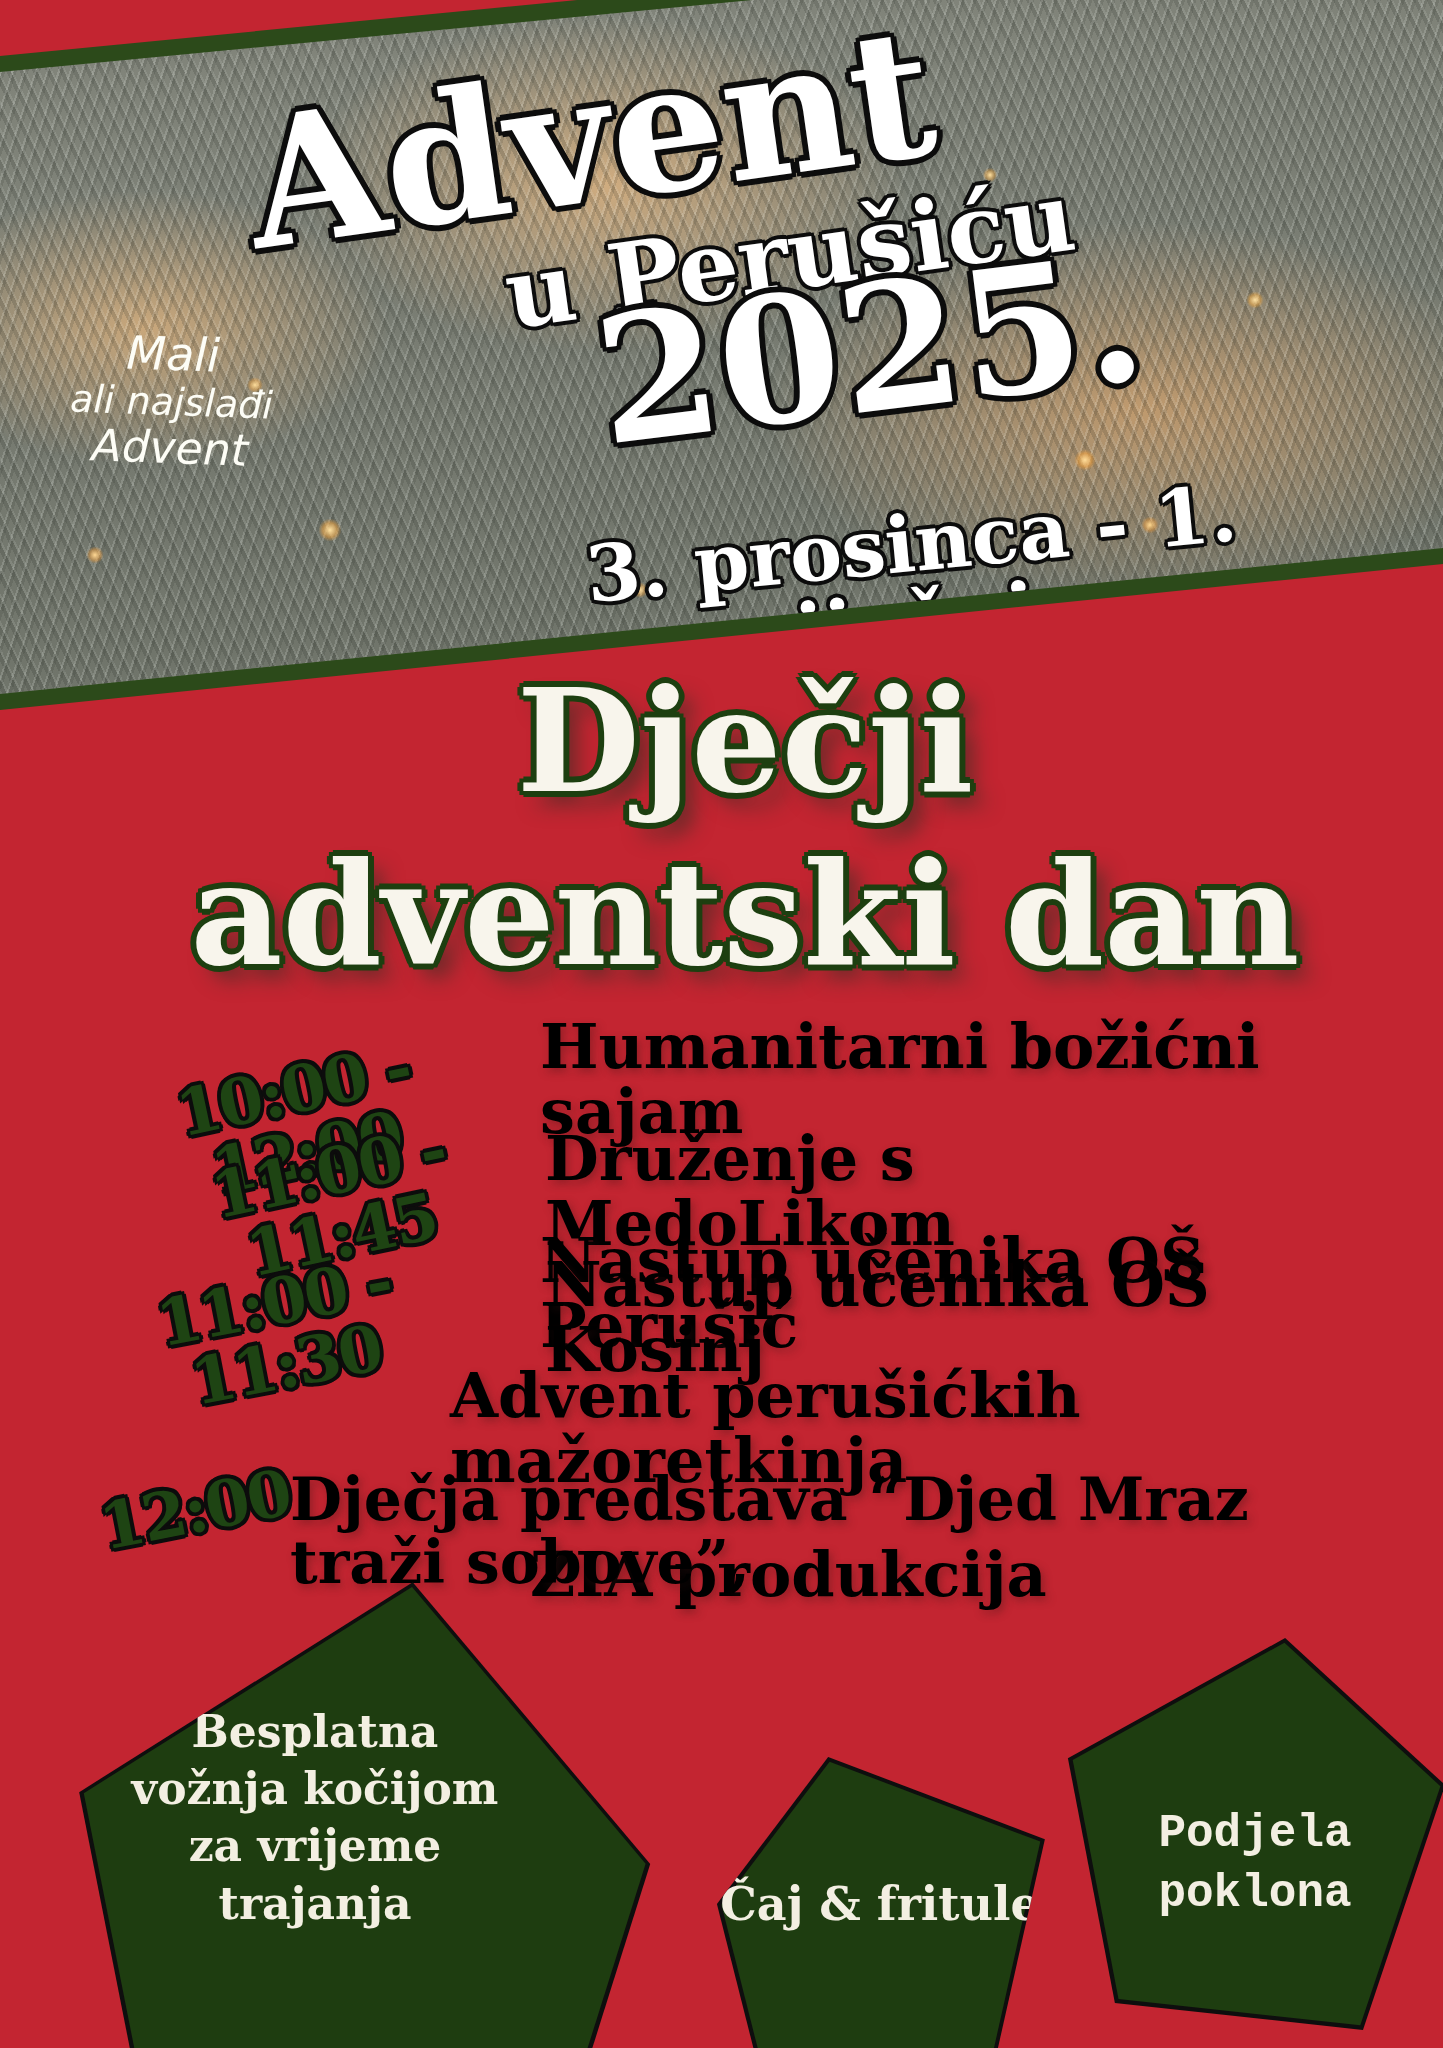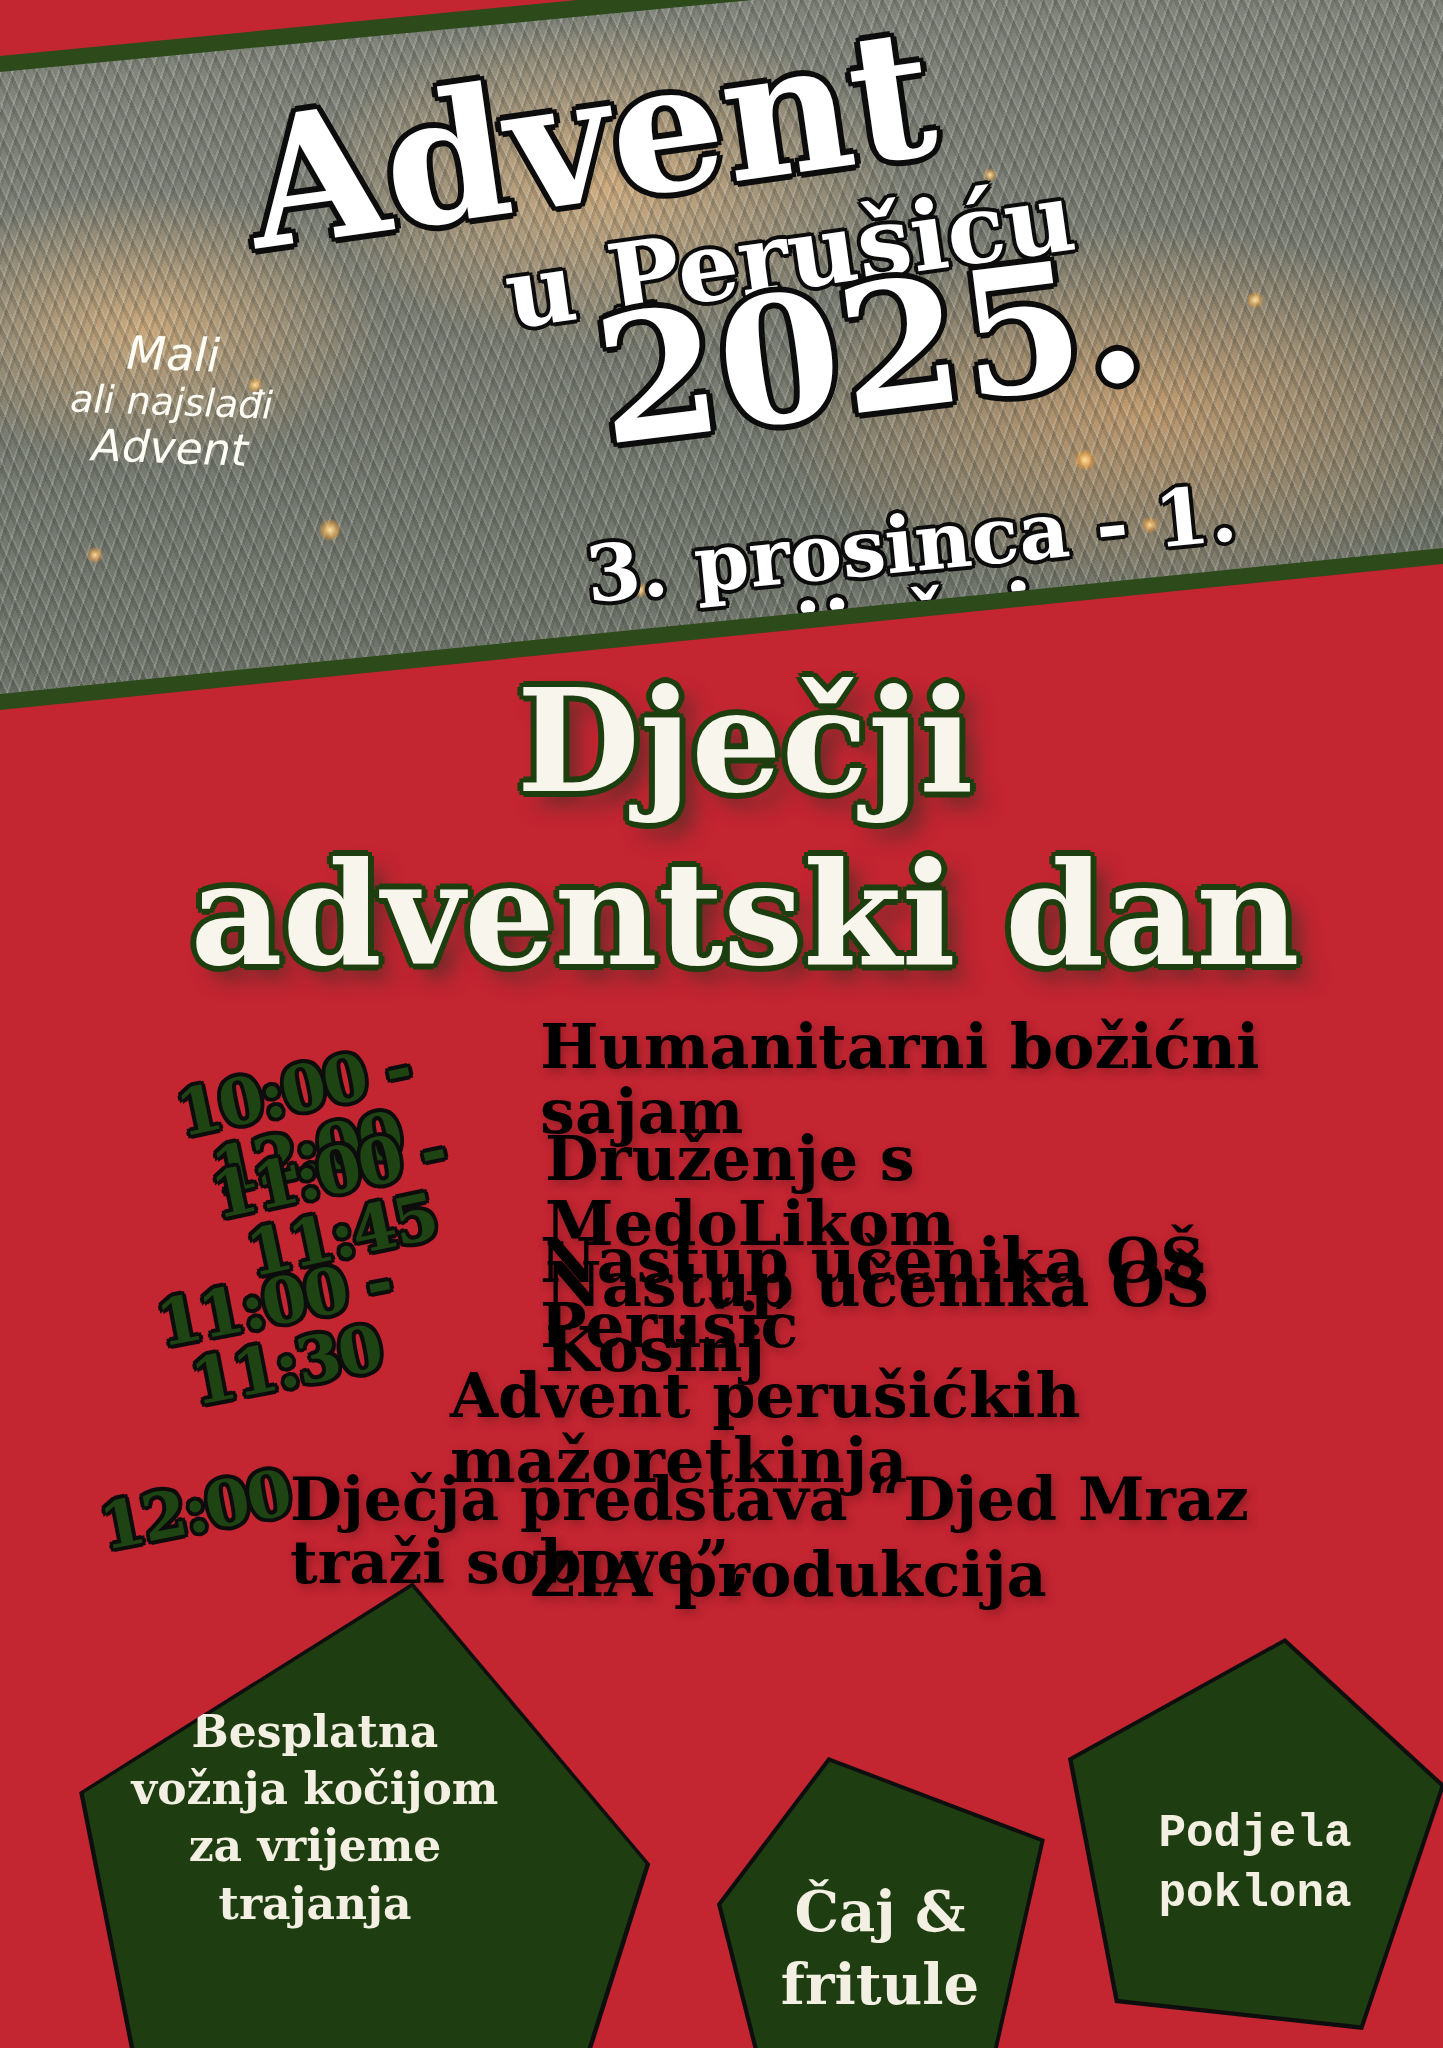--- a/index.html
+++ b/index.html
@@ -115,21 +115,21 @@
   .p2,.p2 .penta-in{clip-path:polygon(35.6% 3.2%,95.8% 25.1%,79.2% 96%,18.1% 93.2%,4.7% 42.4%);}
   .p3,.p3 .penta-in{clip-path:polygon(57% 3.1%,97.5% 38.1%,76.7% 96.4%,13.9% 90%,2% 31.7%);}
   .p1{left:55px;top:1565px;width:620px;height:575px;}
   .p2{left:700px;top:1745px;width:360px;height:375px;}
   .p3{left:1060px;top:1625px;width:395px;height:420px;}
   .penta-text{
     position:absolute;text-align:center;color:#f3efe2;font-weight:bold;
     font-size:44px;line-height:1.3;
   }
   .pt1{left:30px;top:138px;width:460px;}
-  .pt2{left:15px;top:130px;width:330px;font-size:56px;}
+  .pt2{left:15px;top:130px;width:330px;font-size:46px;}
   .pt3{left:15px;top:180px;width:360px;font-size:46px;font-family:Liberation Mono, monospace;}
 </style>
 </head>
 <body>
 
 <div class="poster">
 
   <div class="photo-frame"></div>
   <div class="photo">
     <div class="tex tex1"></div>

